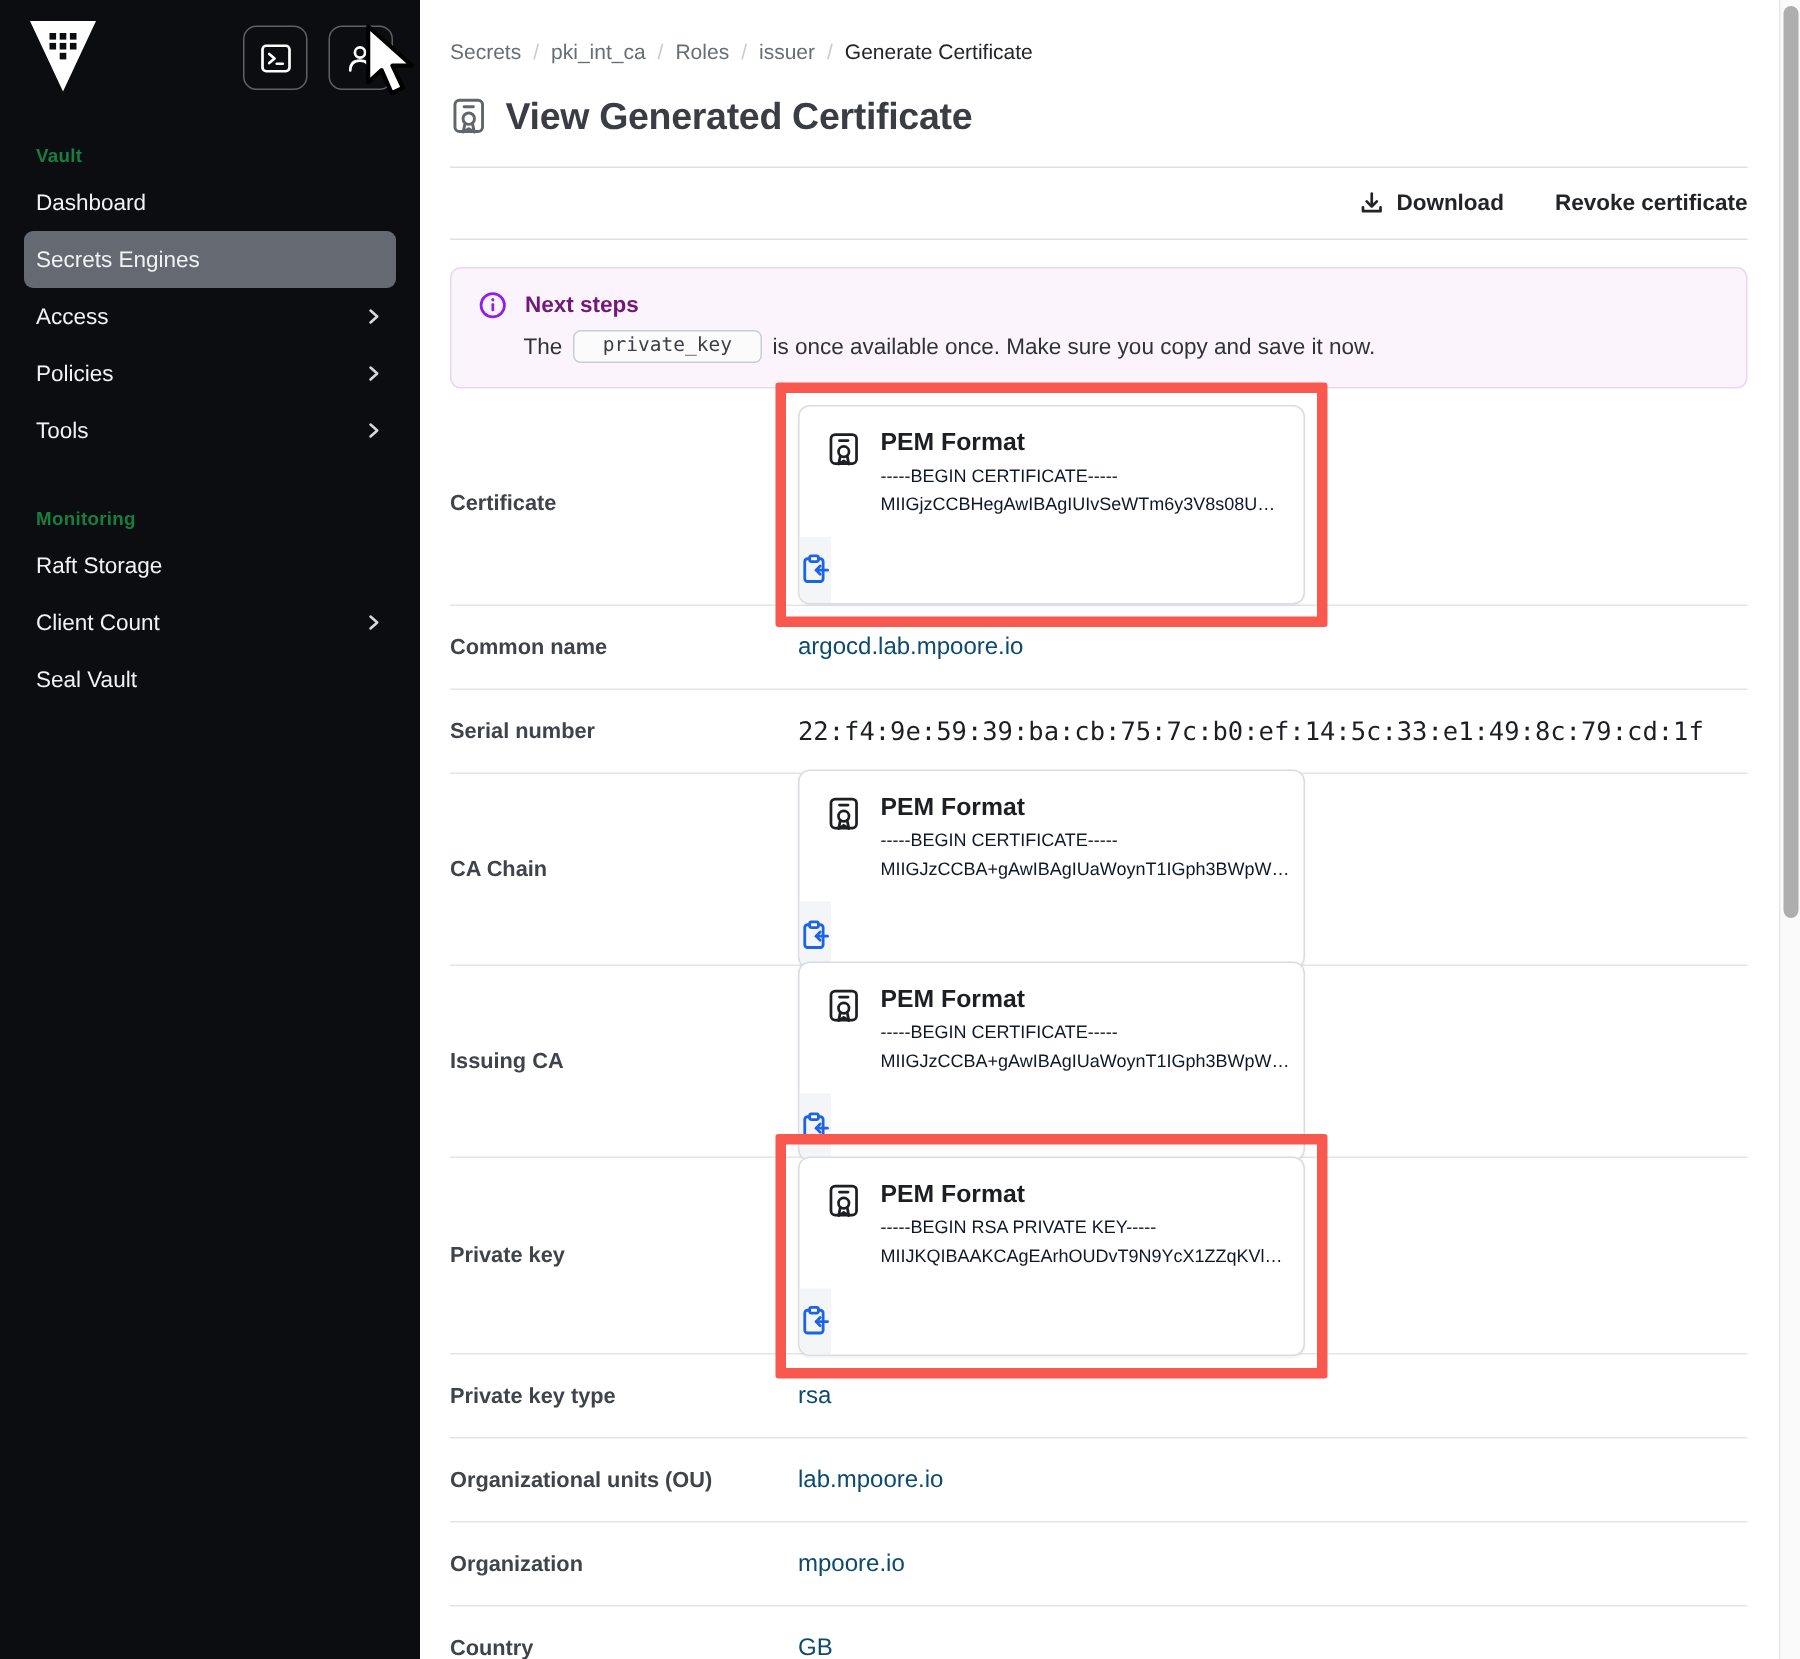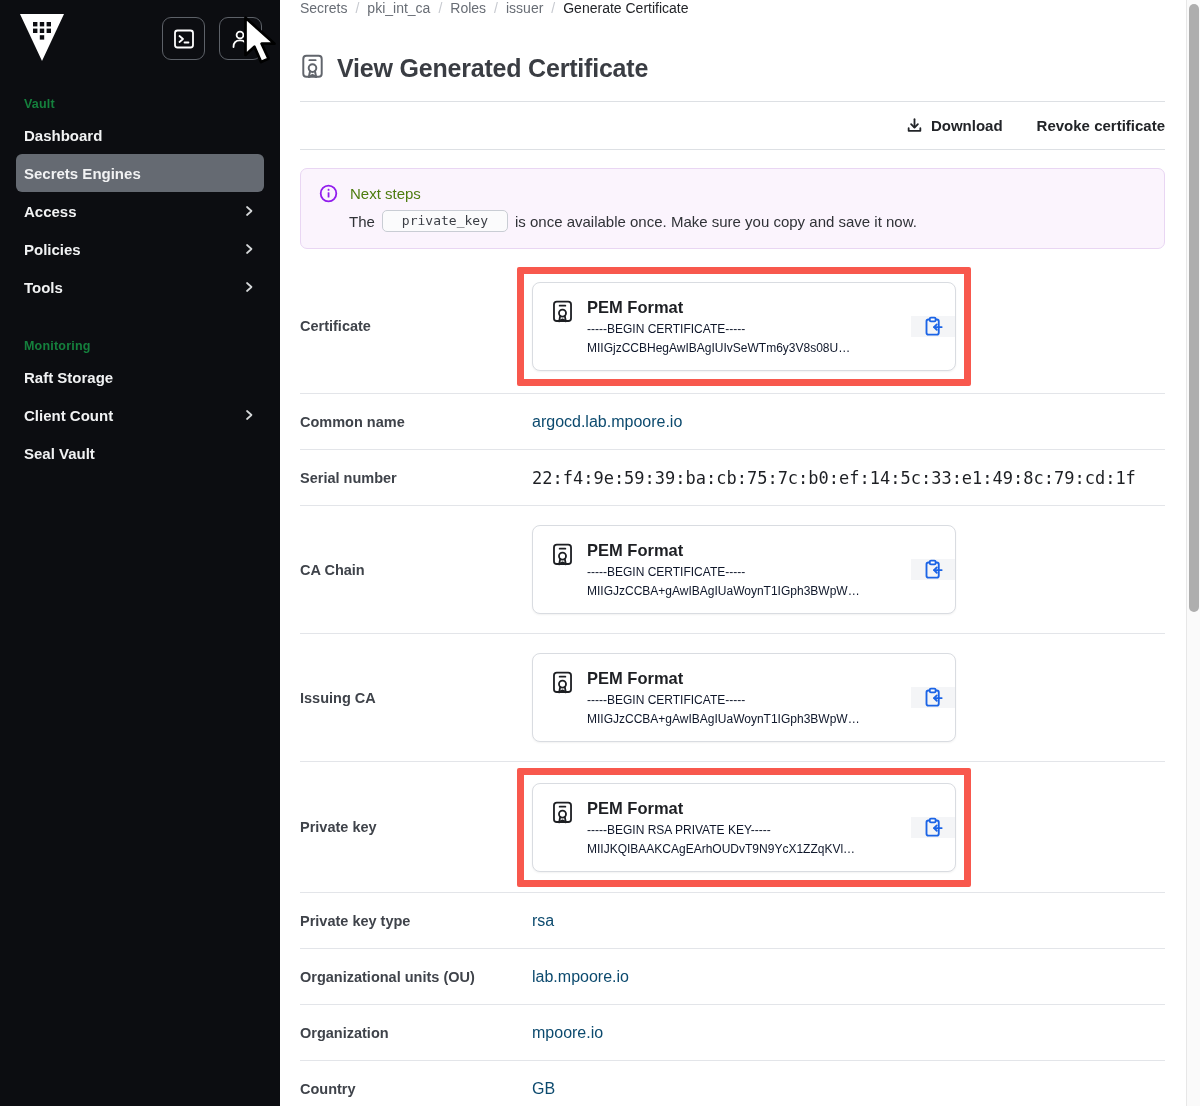--- a/index.html
+++ b/index.html
@@ -14,59 +14,59 @@
   .top-btns { position:absolute; right:18px; top:17px; display:flex; gap:14px; }
   .icon-btn { width:43px; height:43px; border:1px solid #5d6168; border-radius:9px; background:transparent;
               display:flex; align-items:center; justify-content:center; cursor:pointer; }
   .section-label { font-size:12.5px; font-weight:700; color:#15803d; padding:0 24px; height:20px; line-height:20px; letter-spacing:.2px; }
   .sec1 { margin-top:18px; }
   .sec2 { margin-top:30px; }
   .nav-item { position:relative; height:38px; display:flex; align-items:center; padding:0 20px 0 24px;
               font-size:15px; color:#f1f2f3; cursor:pointer; }
   .nav-item.selected { background:#656a72; border-radius:6px; margin:0 16px; padding-left:8px; }
   .nav-item .chev { position:absolute; right:24px; top:50%; transform:translateY(-50%); }
-  .nav-items { margin-top:2px;font-weight:bold; }
+  .nav-items { margin-top:2px; }
 
   
   .cursor { position:absolute; left:243px; top:16px; width:36px; height:50px; z-index:50; pointer-events:none; }
 
   
   .main { position:absolute; left:280px; top:0; width:920px; height:1106px; background:#fff; padding:0 35px 0 20px; }
-  .breadcrumb { font-size:14px; color:#686d75; display:flex; align-items:center; gap:8px; }
+  .breadcrumb { margin-top:26px; font-size:14px; color:#686d75; display:flex; align-items:center; gap:8px; }
   .breadcrumb .crumb { cursor:pointer; }
   .breadcrumb .sep { color:#c7cad0; }
   .breadcrumb .current { color:#222428; }
 
-  .page-title-row { margin-top:38px; display:flex; align-items:flex-start; gap:12px; }
+  .page-title-row { margin-top:22px; display:flex; align-items:center; gap:12px; }
   .page-title { font-size:25px; font-weight:700; color:#3a3d43; letter-spacing:-.2px; }
 
   .toolbar { margin-top:18px; height:49px; border-top:1px solid #dde0e4; border-bottom:1px solid #dde0e4;
              display:flex; align-items:center; justify-content:flex-end; gap:34px; }
   .tool-btn { display:flex; align-items:center; gap:8px; font-size:15px; font-weight:600; color:#222428;
               background:none; border:none; cursor:pointer; font-family:"Liberation Sans", sans-serif; }
 
   .alert { margin-top:18px; background:#fbf4fd; border:1px solid #e9d6f3; border-radius:7px; padding:15px 18px 16px 18px; }
   .alert-head { display:flex; align-items:center; gap:12px; }
-  .alert-title { color:#4d7c0f; font-size:15px; font-weight:400; }
+  .alert-title { color:#701a75; font-size:15px; font-weight:700; }
   .alert-body { margin:7px 0 0 30px; font-size:15px; color:#303237; display:flex; align-items:center; gap:7px;text-align:center; }
   .code-chip { font-family:"DejaVu Sans Mono", monospace; font-size:13px; color:#3b3e45; background:#fbfbfc;
                border:1px solid #c9cdd4; border-radius:5px; padding:2px 19px 3px; }
 
   .rows { margin-top:10px; }
   .row { display:flex; align-items:center; border-bottom:1px solid #e3e5e9; }
   .row-label { width:232px; flex:0 0 232px; font-size:14.5px; font-weight:700; color:#3f434a; }
   .row-text { height:56px; }
   .row-pem { height:128px; }
   .row-cert { height:135px; }
   .row-pkey { height:131px; }
   .val { font-size:16px; color:#0c4a6e; }
   .val-mono { font-family:"DejaVu Sans Mono", monospace; font-size:17px; color:#1d1f23; }
 
-  .pem-card { width:424px; background:#fff; border:1px solid #d9dce1; border-radius:8px;
-              box-shadow:0 1px 2px rgba(30,30,40,.06); display:flex; align-items:center; overflow:hidden; }
+  .pem-card { width:338px; background:#fff; border:1px solid #d9dce1; border-radius:8px;
+              box-shadow:0 1px 2px rgba(30,30,40,.06); display:flex; align-items:flex-start; overflow:hidden;flex-direction:column; }
   .pem-main { flex:1; display:flex; align-items:flex-start; gap:13px; padding:15px 6px 15px 18px; min-width:0; }
   .pem-cert-icon { margin-top:2px; flex:0 0 auto; }
   .pem-title { font-size:16.5px; font-weight:700; color:#1d1f23; }
   .pem-line { font-family:Liberation Sans, sans-serif; font-size:12px; color:#0f172a; margin-top:5px;
               white-space:nowrap; overflow:hidden; }
   .pem-copy { flex:0 0 44px; background:#f4f5f7; display:flex; align-items:center; justify-content:center;
               border:none; cursor:pointer; }
 
   .hl-wrap { border:7px solid #f8584d; padding:8px; margin-left:-15px; border-radius:2px; }
 

